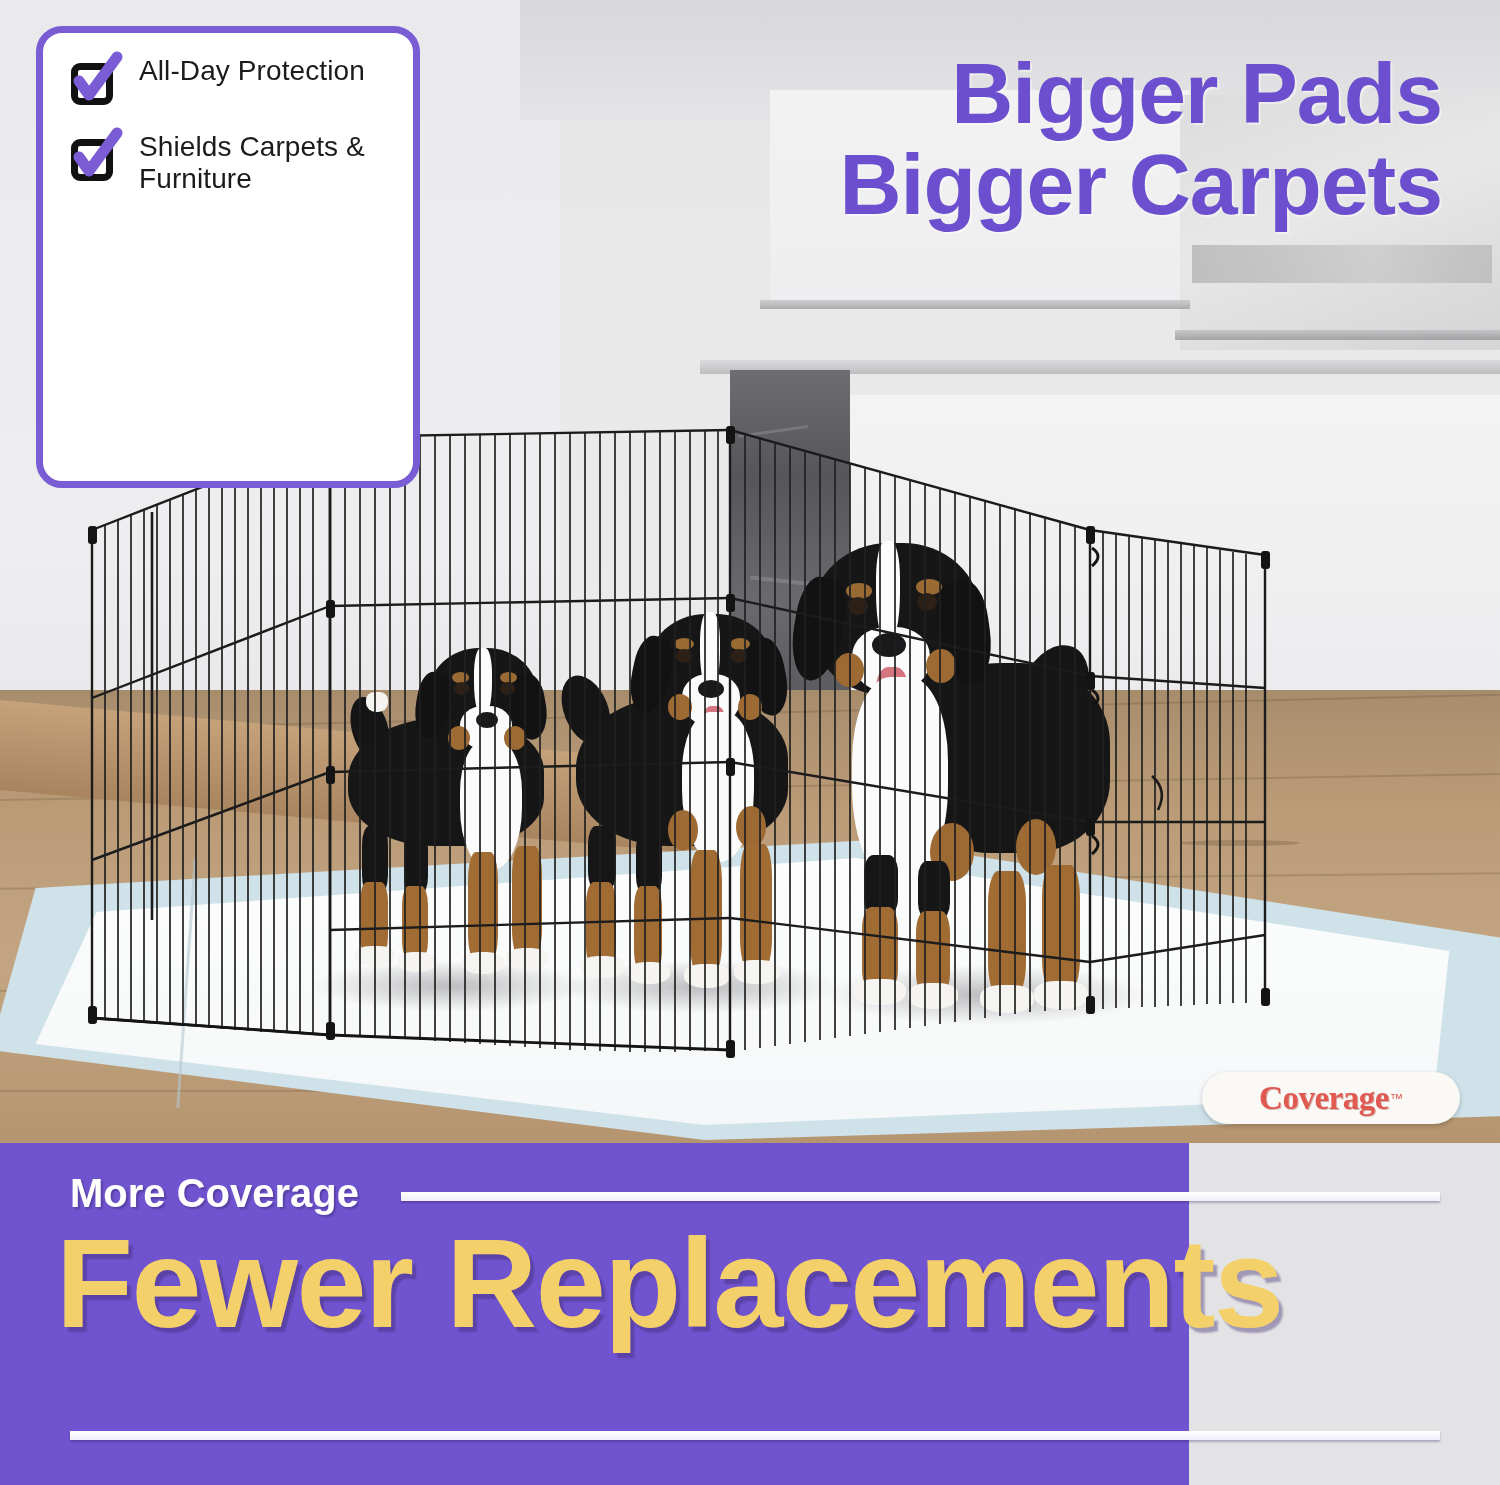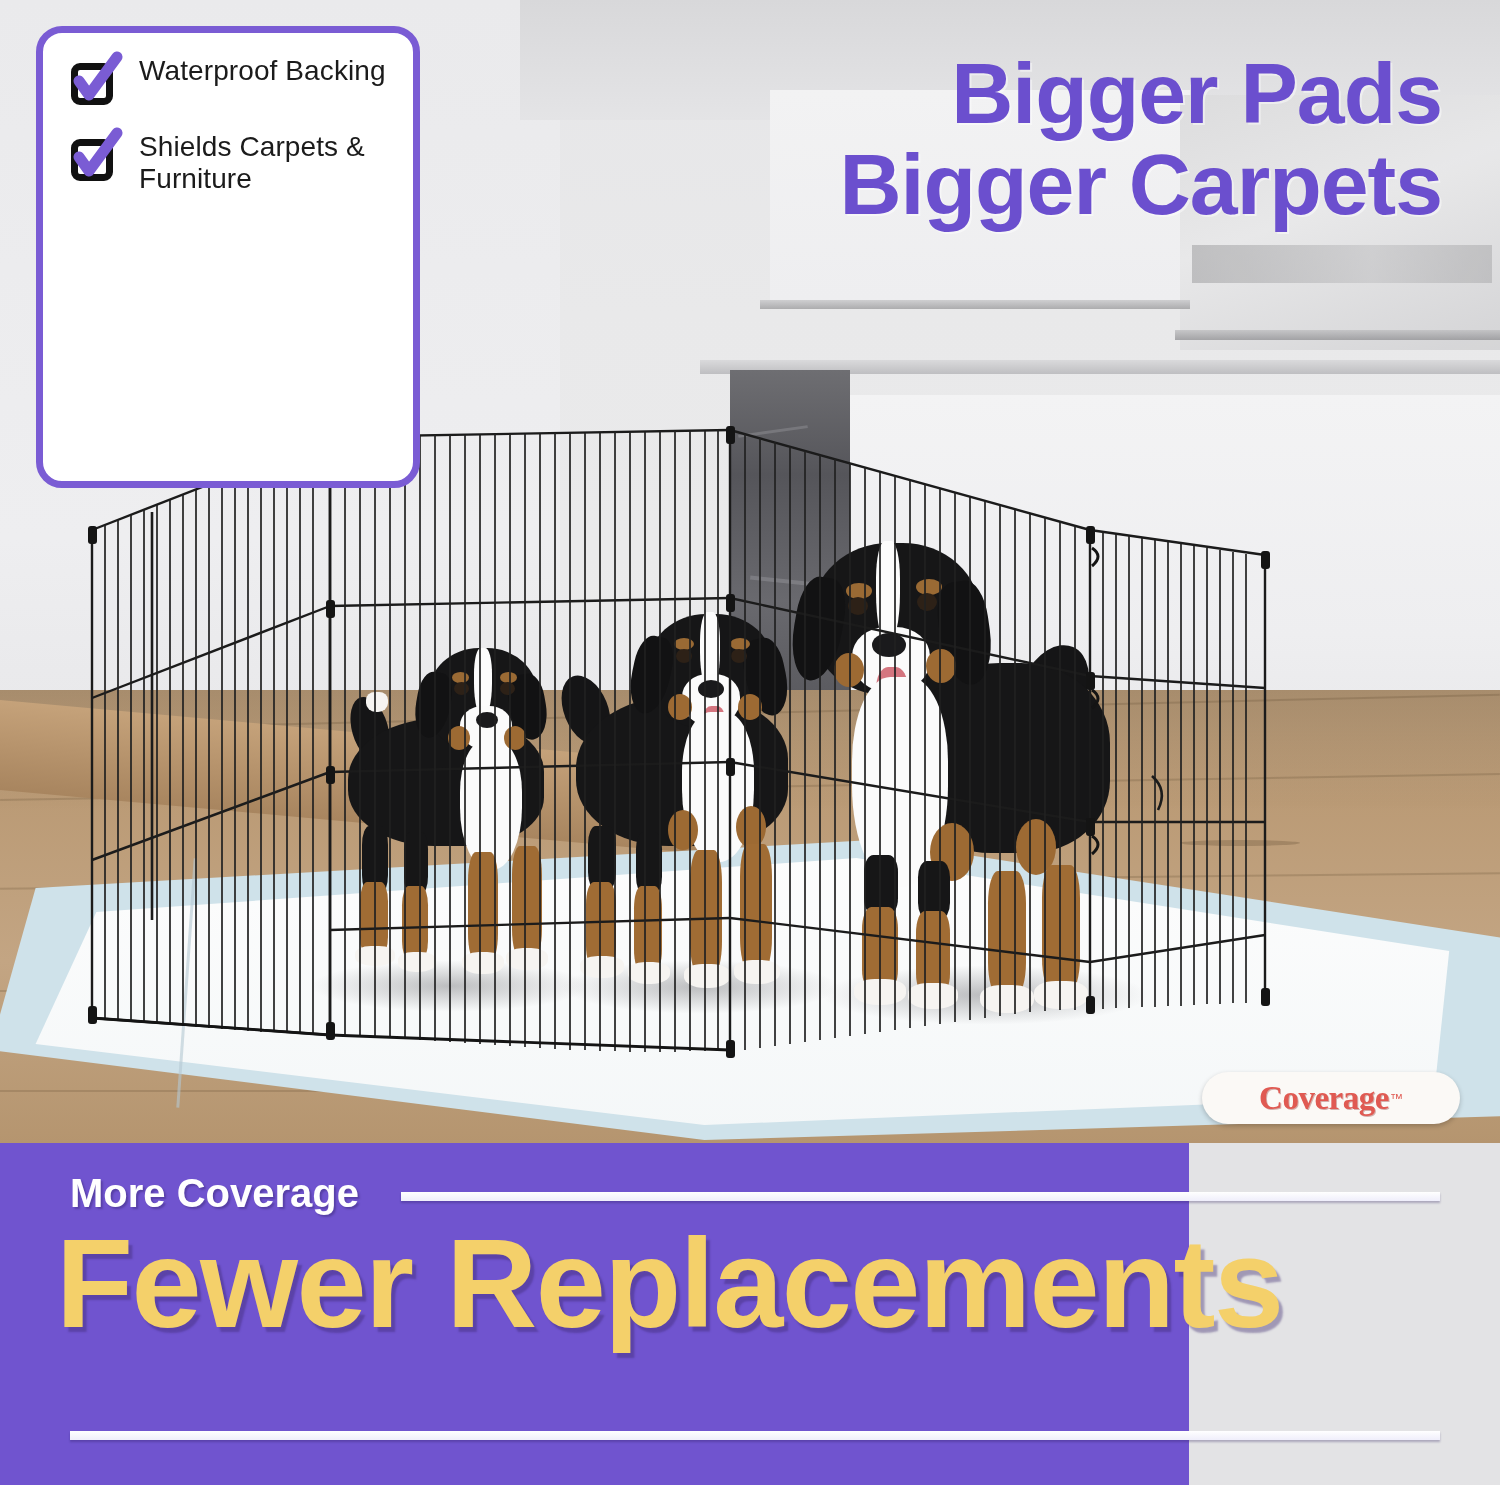--- a/index.html
+++ b/index.html
@@ -438,30 +438,30 @@
       <g stroke="#1b1b1b" fill="none" stroke-width="2.6">
         <path d="M1152 776 q16 14 6 34"></path>
       </g>
     </svg>
 
   </div>
 
   <div class="feature-card">
 
 
-
     <div class="feat-row">
       <span class="chk">
         <span class="box"></span>
         <svg viewBox="0 0 58 58">
             <path d="M14 30 L24 44 L52 6" stroke="#7a5cd4" stroke-width="11" fill="none" stroke-linecap="round" stroke-linejoin="round"></path>
           </svg>
       </span>
-      <span class="feat-label">Waterproof Backing</span>
-    </div>
+      <span class="feat-label">All-Day Protection</span>
+    </div>
+
 
     <div class="feat-row">
       <span class="chk">
         <span class="box"></span>
         <svg viewBox="0 0 58 58">
             <path d="M14 30 L24 44 L52 6" stroke="#7a5cd4" stroke-width="11" fill="none" stroke-linecap="round" stroke-linejoin="round"></path>
           </svg>
       </span>
       <span class="feat-label">Shields Carpets &amp; Furniture</span>
     </div>

